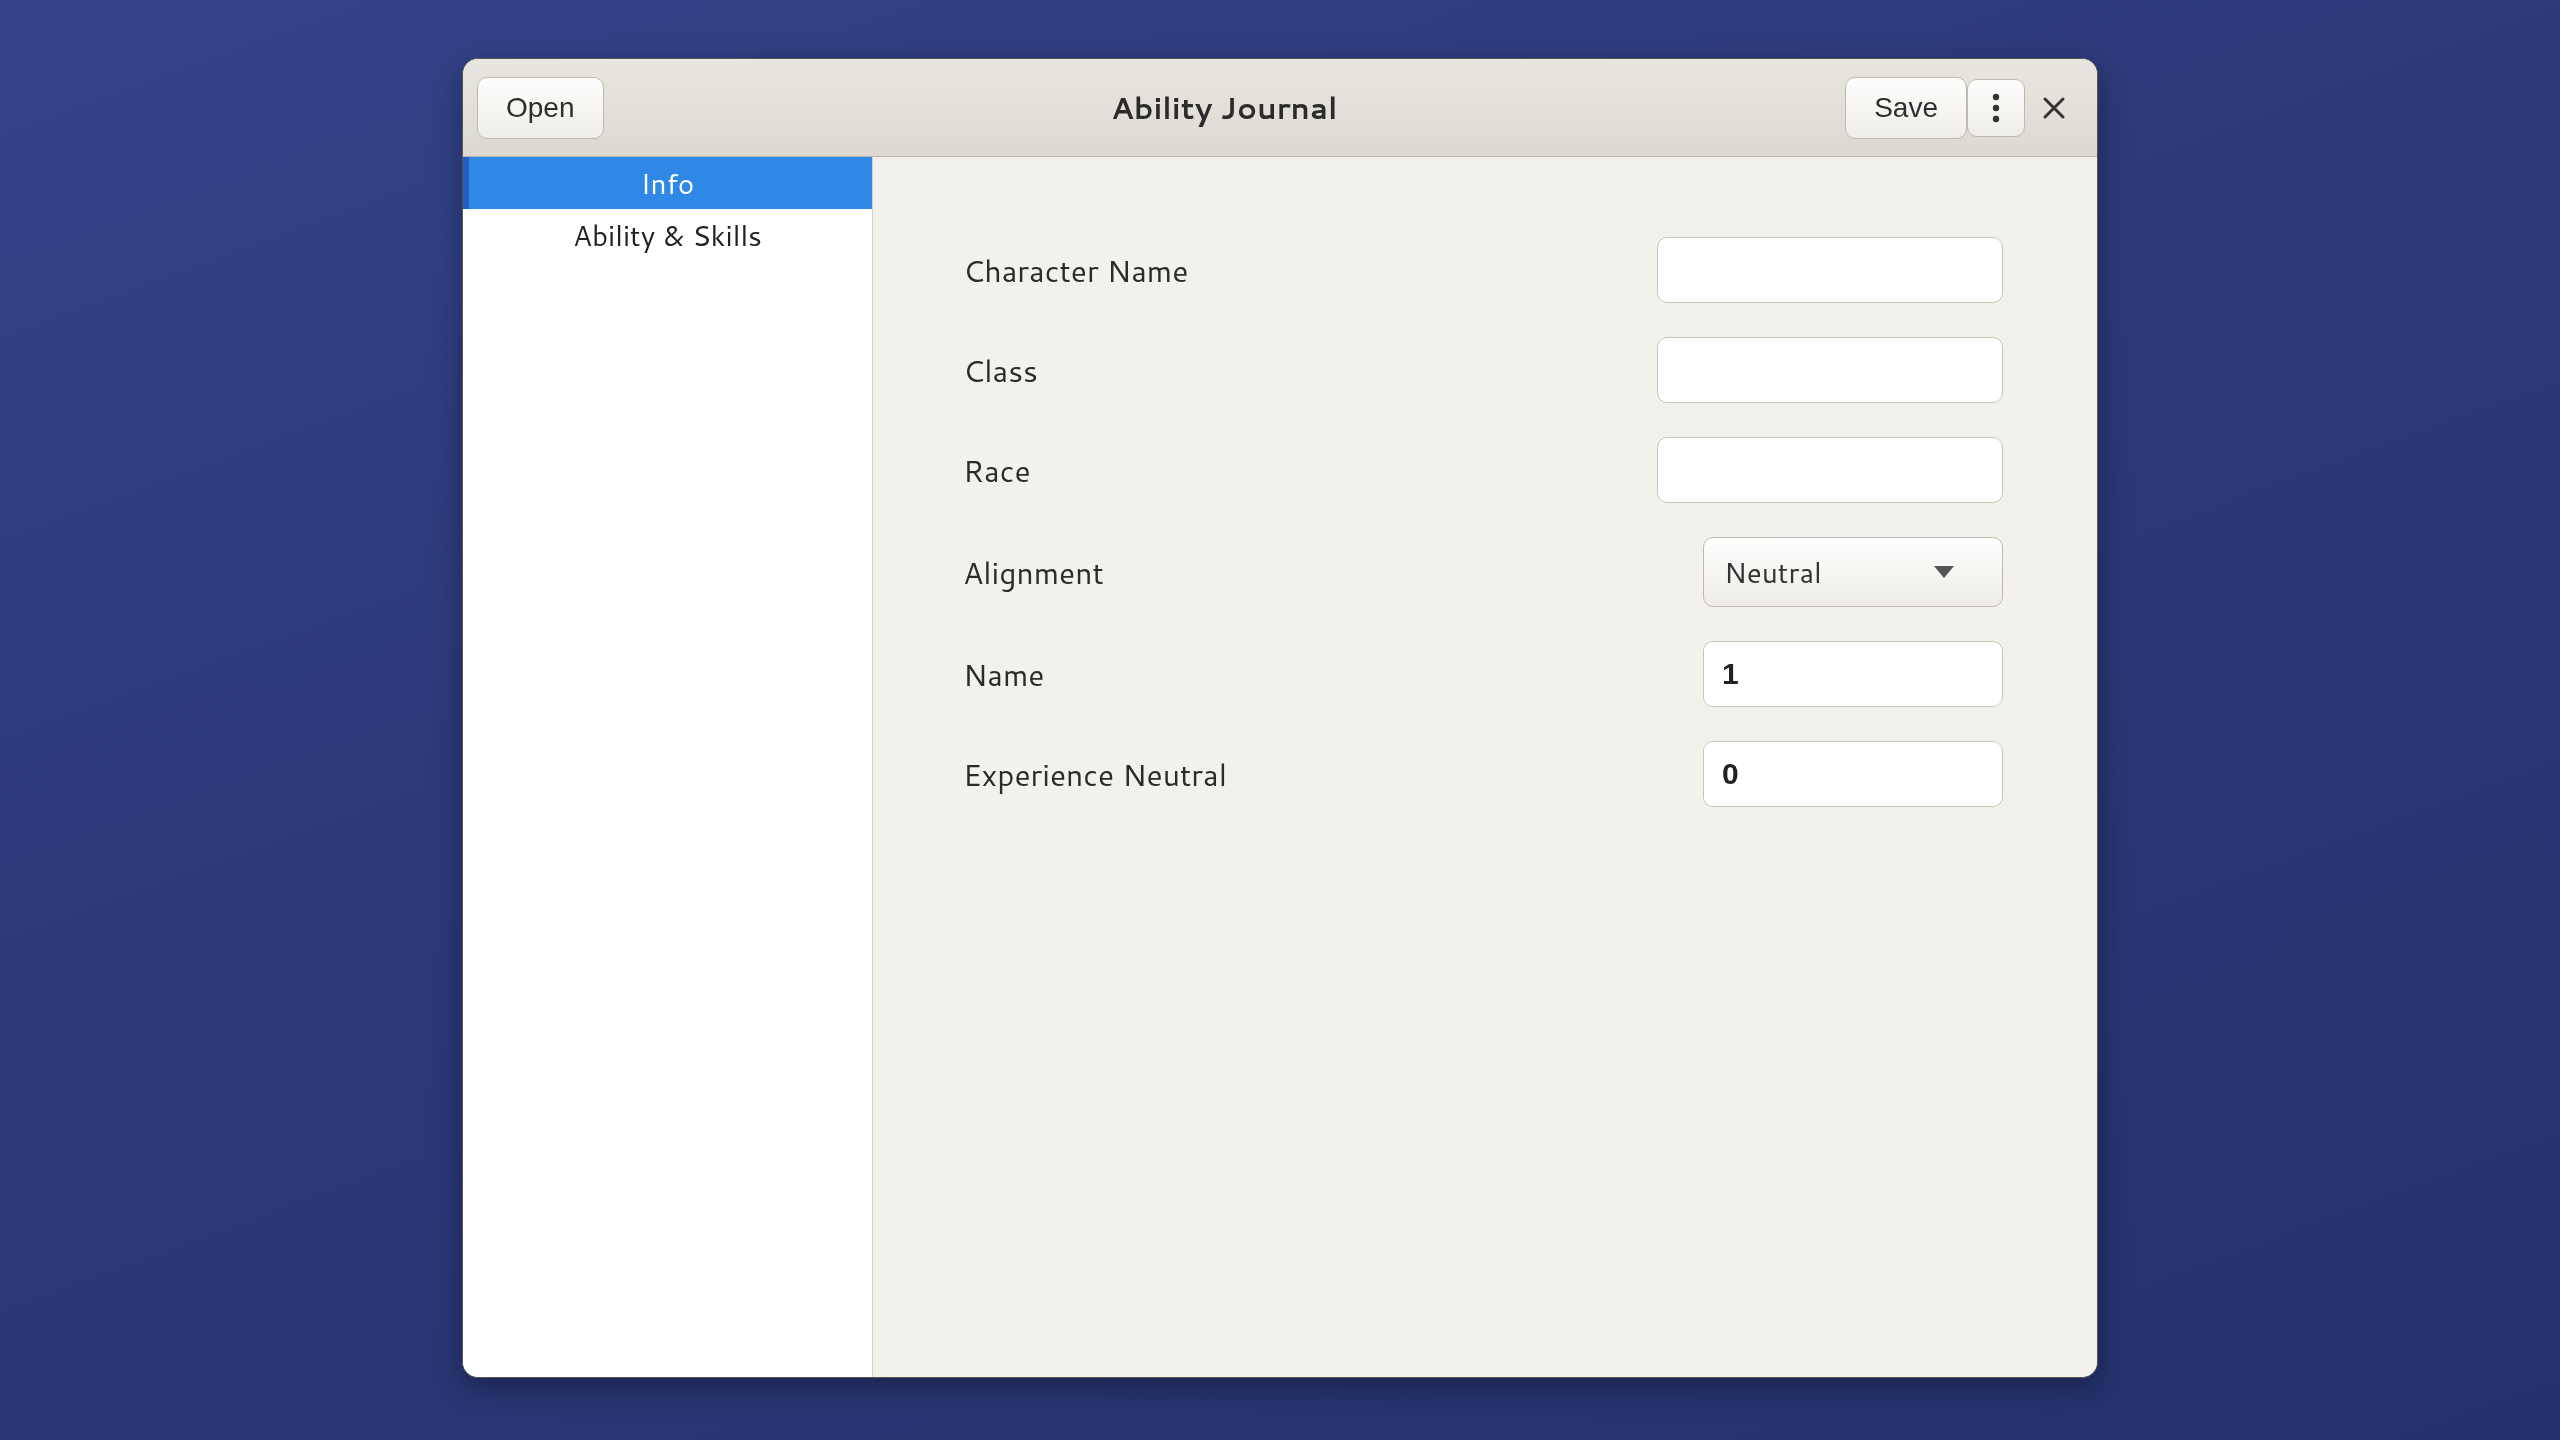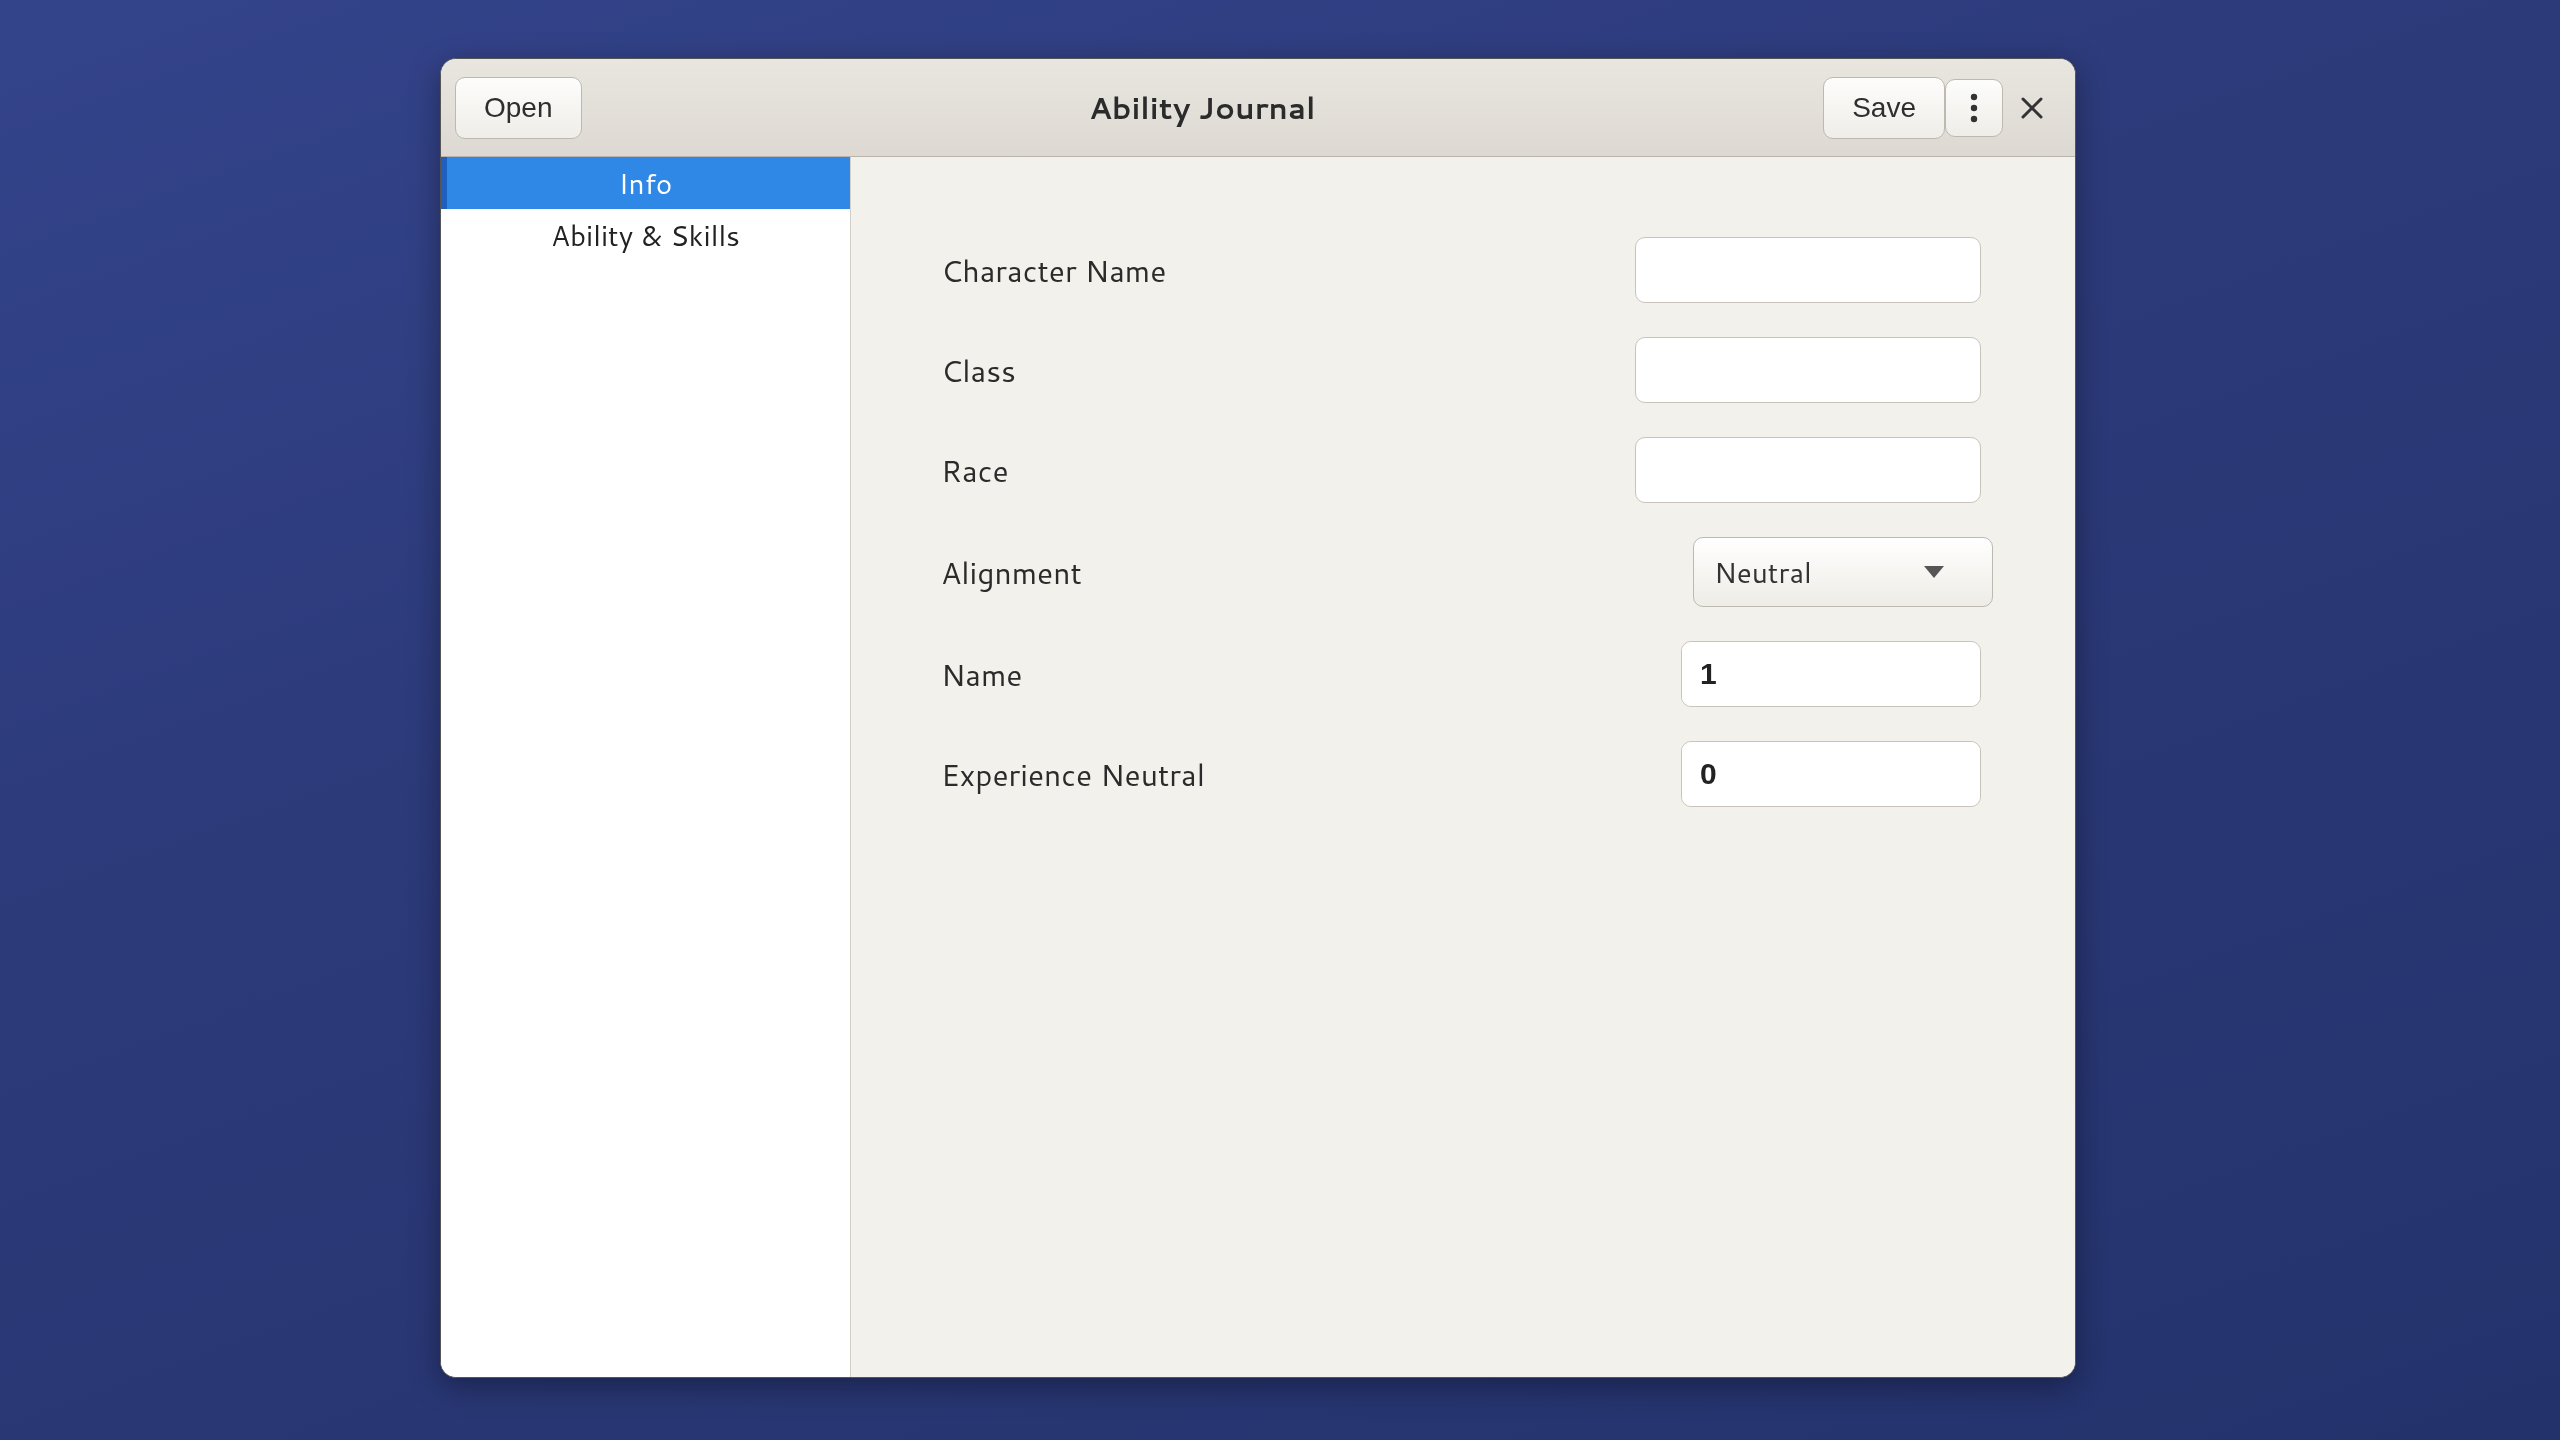--- a/index.html
+++ b/index.html
@@ -7,21 +7,21 @@
   body {
     font-family: "Cantarell", "Segoe UI", "Helvetica Neue", Arial, sans-serif;
     background: linear-gradient(160deg, #34448b 0%, #2c3a7a 40%, #24326c 100%);
     width: 2560px;
     height: 1440px;
     overflow: hidden;
     position: relative;
   }
   .window {
     position: absolute;
-    left: 440px;
+    left: 462px;
     top: 58px;
     width: 1636px;
     height: 1320px;
     background: #fff;
     border-radius: 16px;
     box-shadow: 0 8px 30px rgba(0,0,0,0.35);
     display: flex;
     flex-direction: column;
     overflow: hidden;
     border: 1px solid #555;
@@ -139,21 +139,20 @@
     background: linear-gradient(#ffffff, #eeece6);
     border: 1px solid #bdb9b1;
     border-radius: 10px;
     font-size: 28px;
     color: #333;
     padding: 0 48px 0 20px;
     display: flex;
     align-items: center;
     justify-content: space-between;
     cursor: pointer;
-    margin-left: 12px;
   }
   .triangle-down {
     width: 0; height: 0;
     border-left: 10px solid transparent;
     border-right: 10px solid transparent;
     border-top: 12px solid #555;
   }
   .stepper {
     display: flex;
     width: 300px;

